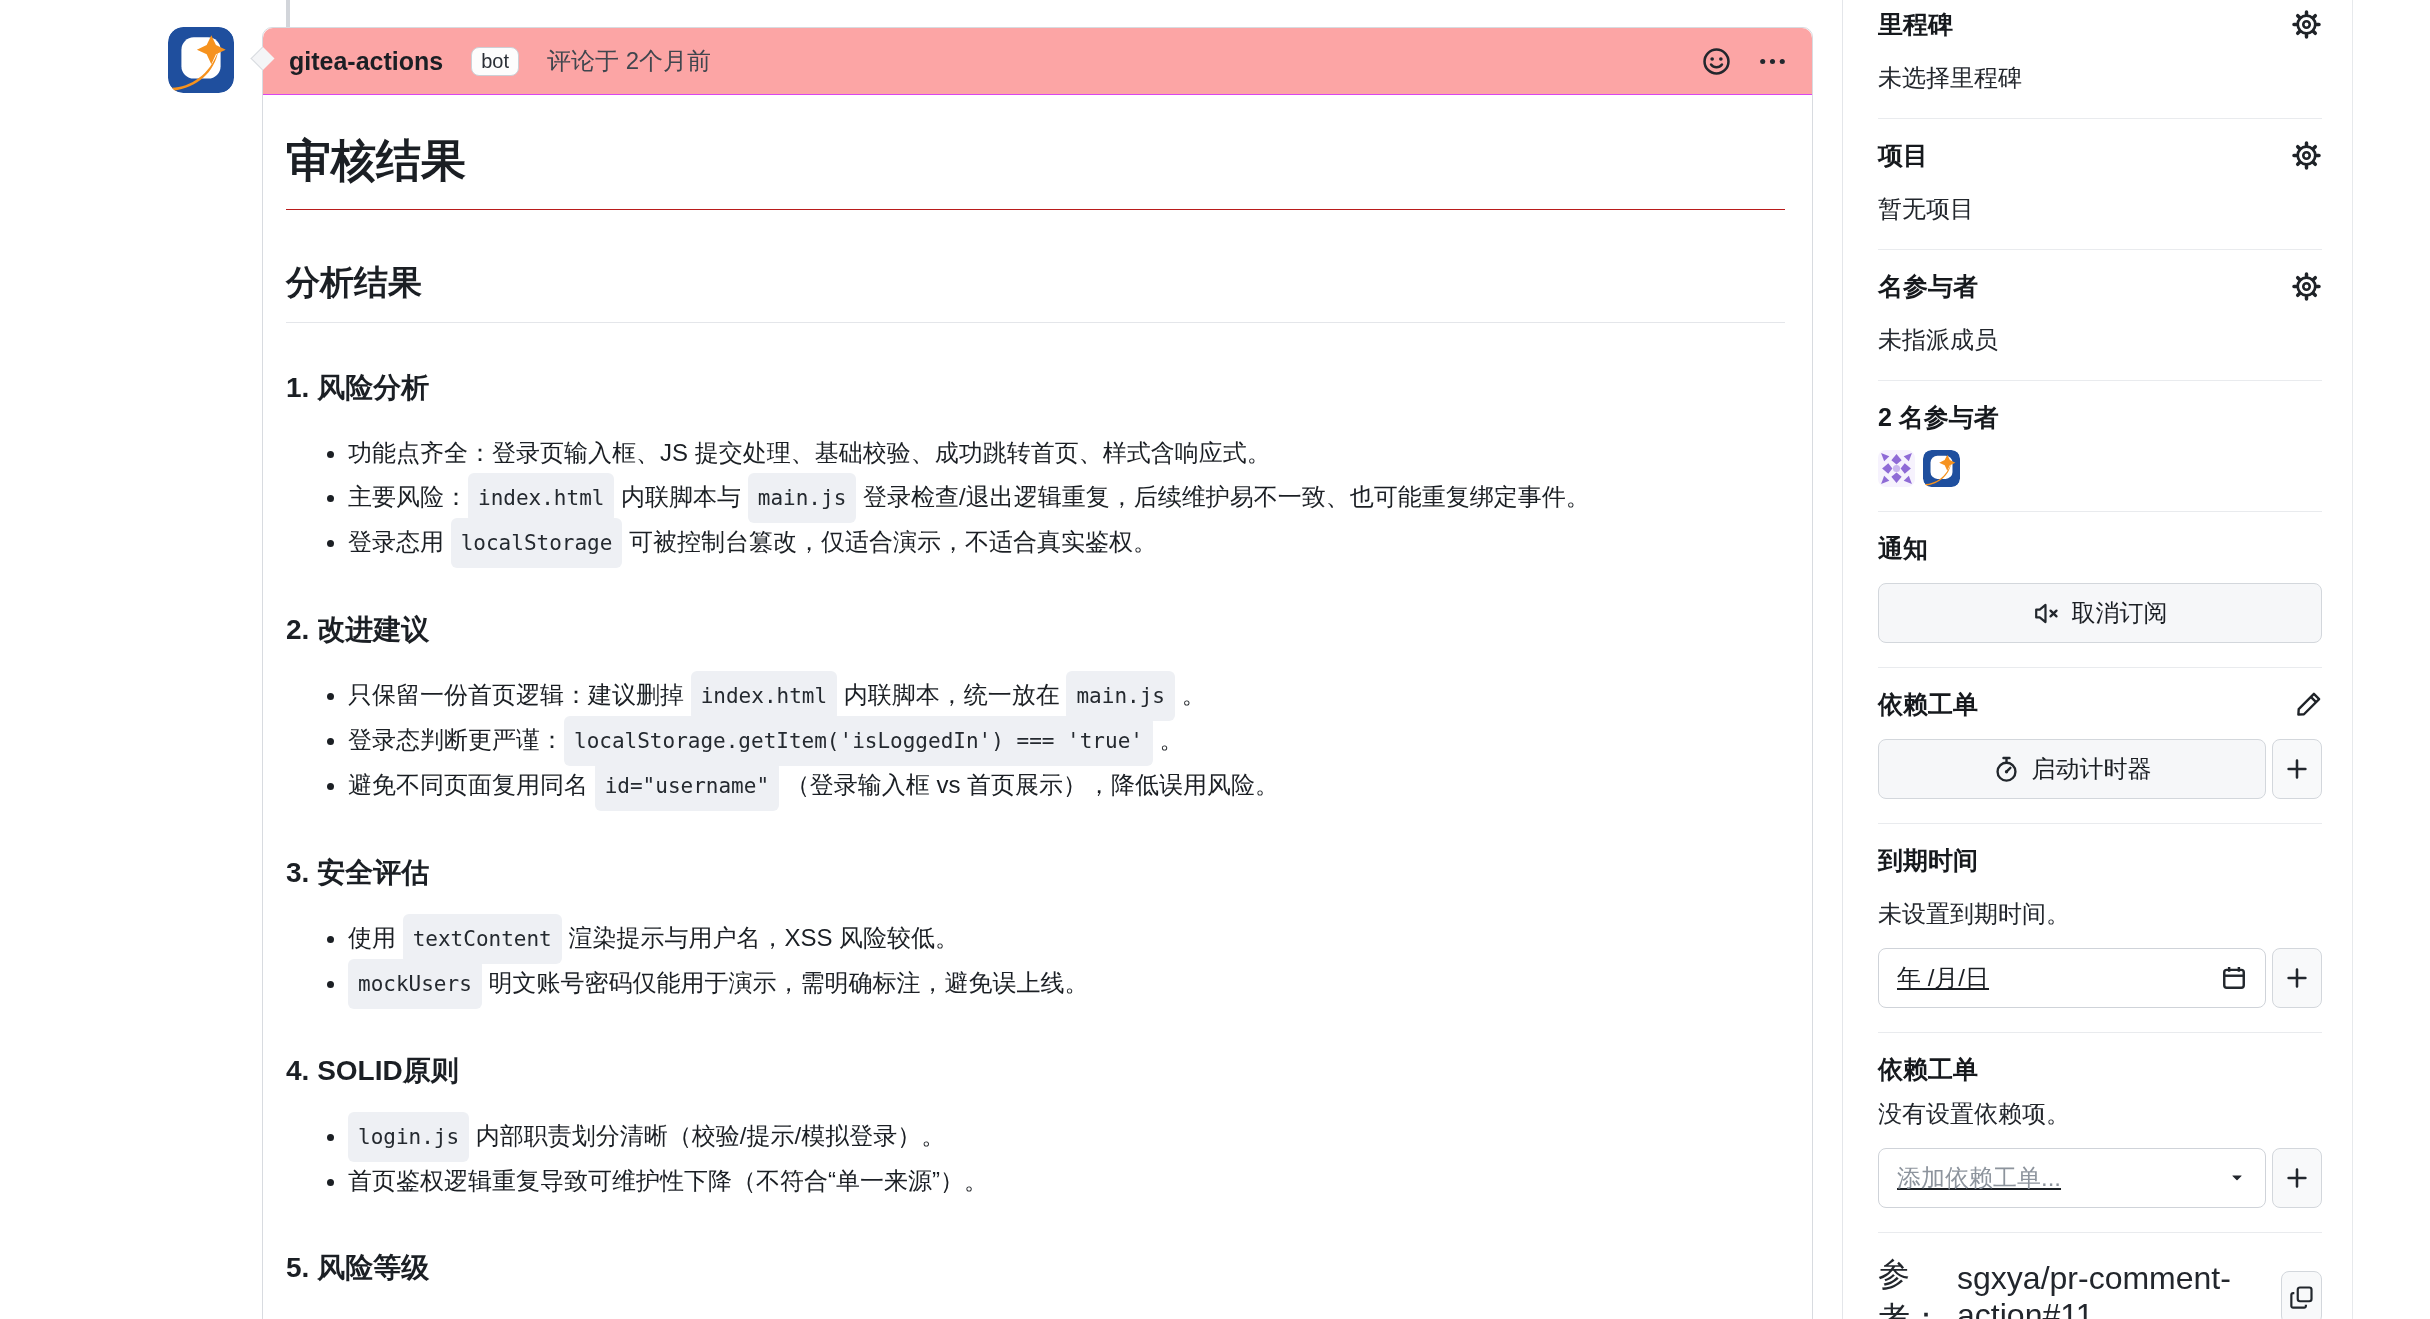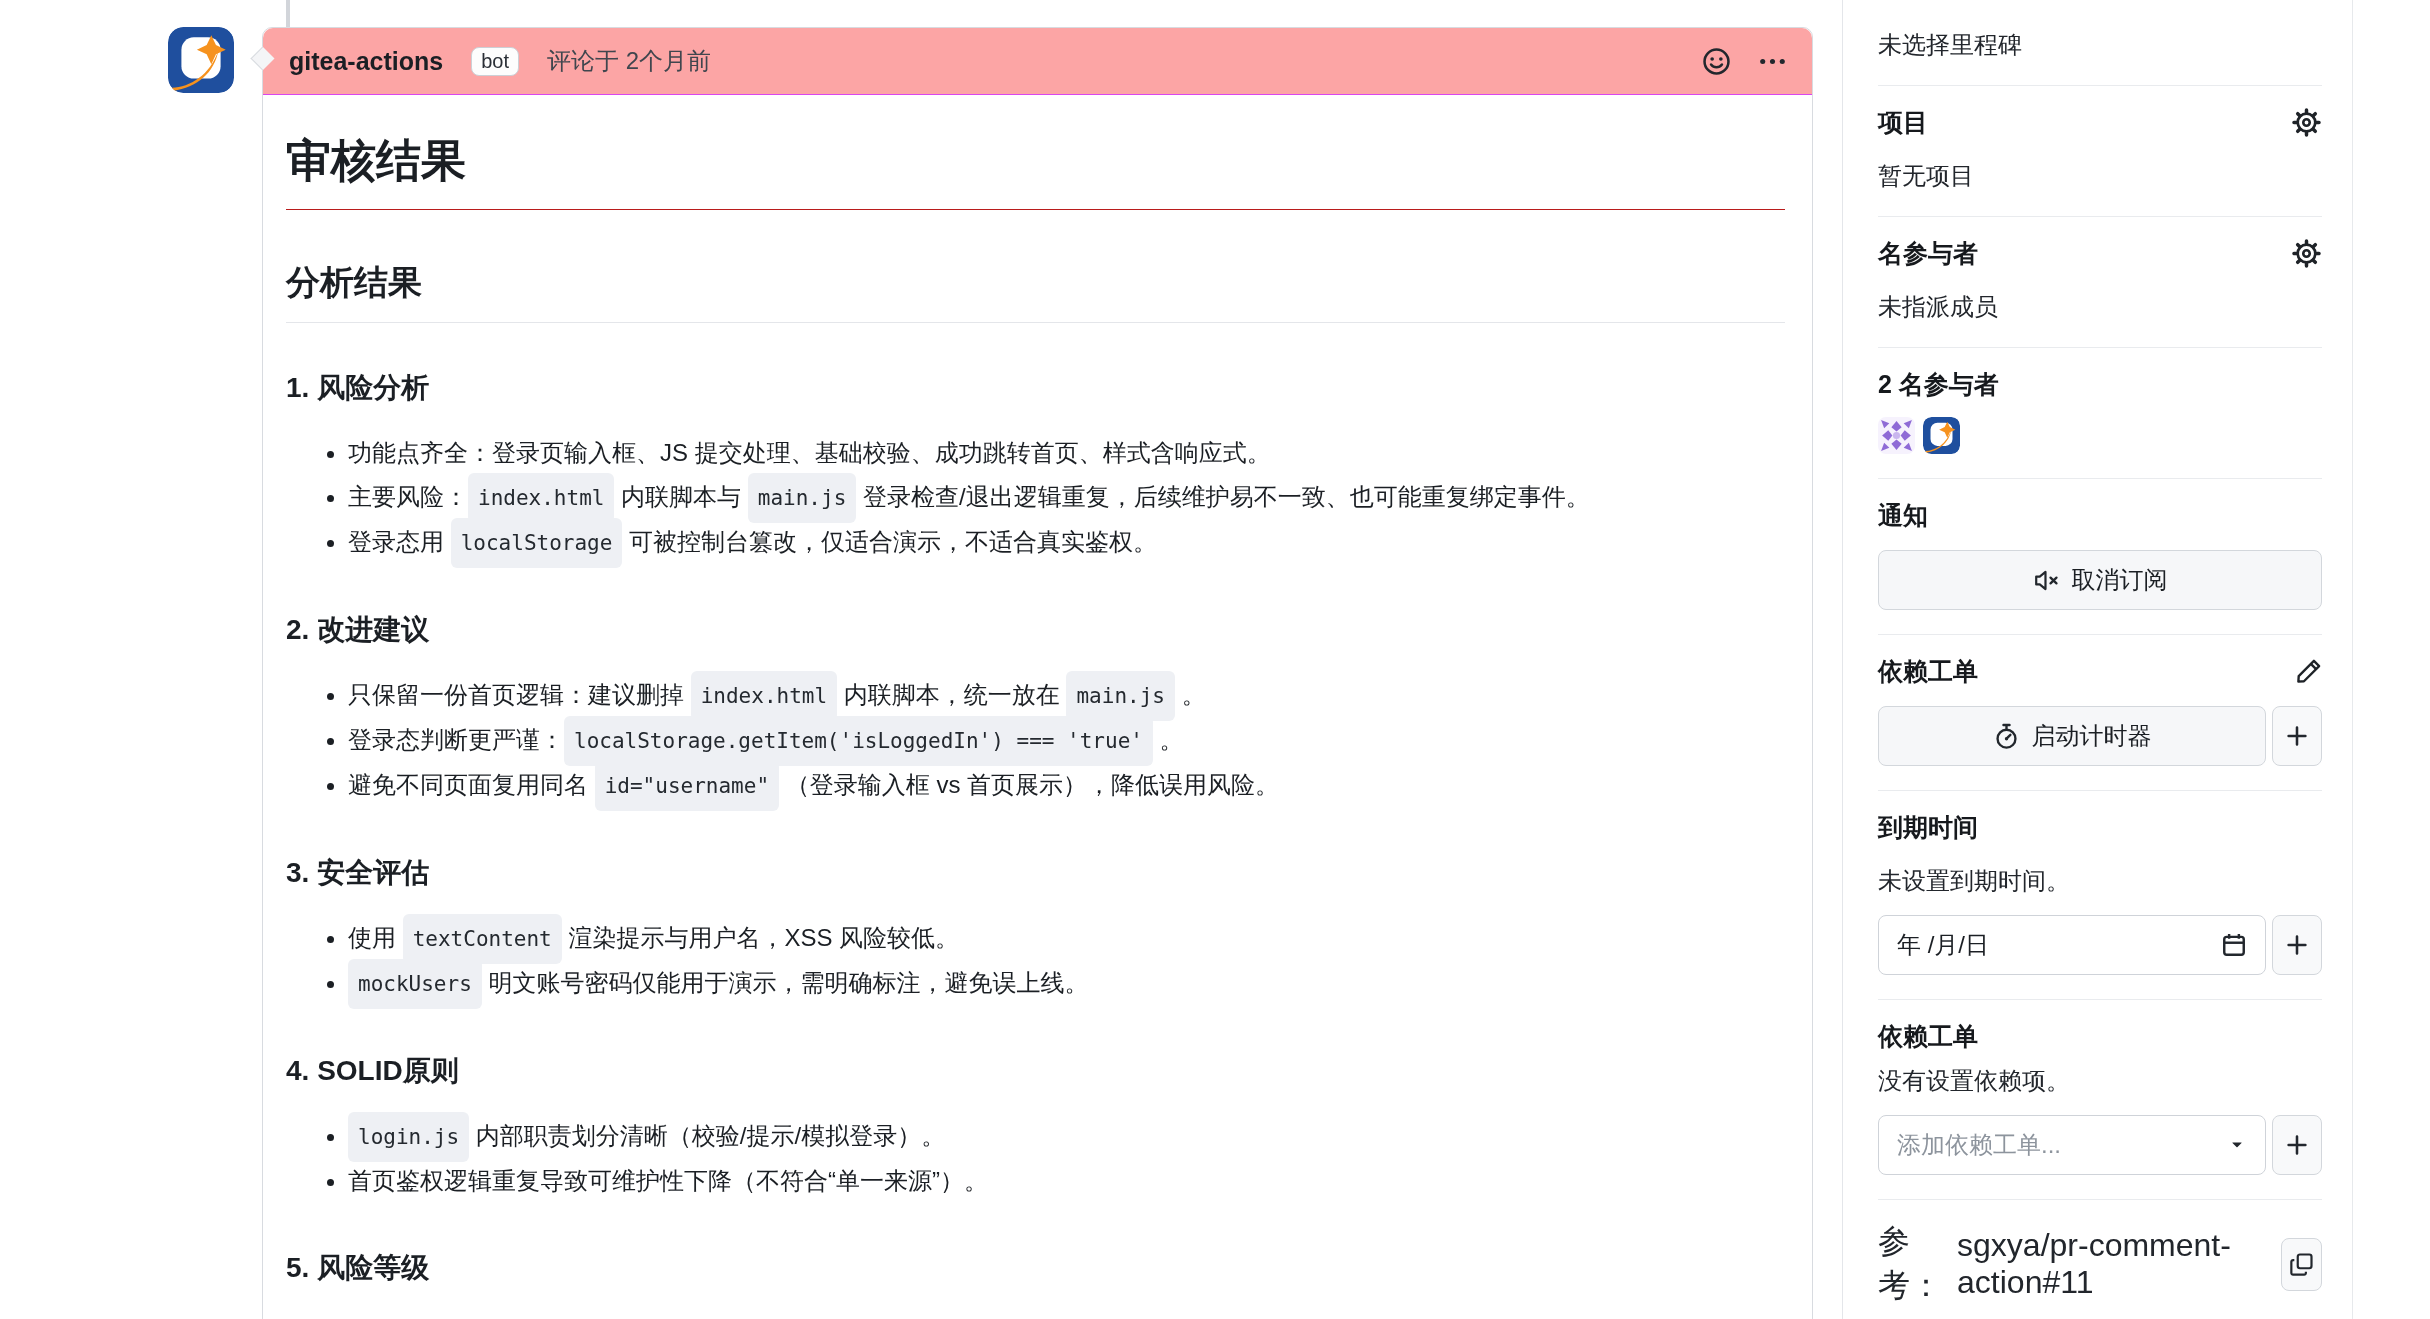--- a/index.html
+++ b/index.html
@@ -52,21 +52,21 @@
   .sb-button{margin-top:18px;height:60px;display:flex;align-items:center;justify-content:center;gap:12px;
     background:#f6f7f9;border:1px solid #d3d7dc;border-radius:8px;font-size:24px;color:#1b1f24;
     cursor:pointer;box-sizing:border-box;width:100%;}
   .sb-button .bicon{width:27px;height:27px;color:#22272d;}
   .sb-group{display:flex;gap:6px;margin-top:18px;align-items:flex-end;}
   .sb-group .grow{flex:1;}
   .plus-btn{width:50px;height:60px;display:flex;align-items:center;justify-content:center;
     background:#f8f9fa;border:1px solid #d3d7dc;border-radius:8px;cursor:pointer;box-sizing:border-box;}
   .plus-btn svg{width:24px;height:24px;color:#22272d;}
   .field{height:60px;display:flex;align-items:center;background:#fff;border:1px solid #cfd3d9;
-    border-radius:8px;padding:0 18px;box-sizing:border-box;font-size:24px;color:#1b1f24;cursor:pointer;}
+    border-radius:8px;padding:0 18px;box-sizing:border-box;font-size:24px;color:#1b1f24;cursor:pointer;text-decoration:underline;}
   .field .ficon{width:26px;height:26px;color:#22272d;}
   .field .placeholder{color:#8d949d;}
   .ref-row{display:flex;align-items:center;gap:6px;}
   .ref-label,.ref-value{font-size:32px;color:#22262c;}
   .ref-spacer{flex:1;}
   .copy-btn{width:51px;height:51px;display:flex;align-items:center;justify-content:center;
     background:#f8f9fa;border:1px solid #d3d7dc;border-radius:8px;cursor:pointer;}
   .copy-btn svg{width:25px;height:25px;color:#22272d;}
 </style>
 </head>
@@ -205,20 +205,26 @@
 
     </div>
   </div>
 
   <div class="sidebar-divider"></div>
   <div class="page-right-border"></div>
 
   <aside class="sidebar">
 
     <section class="sb-section first">
+      <div class="sb-head">
+        <span class="sb-title">里程碑</span>
+        <svg class="sicon">
+            <use href="#i-gear"></use>
+          </svg>
+      </div>
       <div class="sb-value">未选择里程碑</div>
     </section>
 
     <section class="sb-section">
       <div class="sb-head">
         <span class="sb-title">项目</span>
         <svg class="sicon">
             <use href="#i-gear"></use>
           </svg>
       </div>

